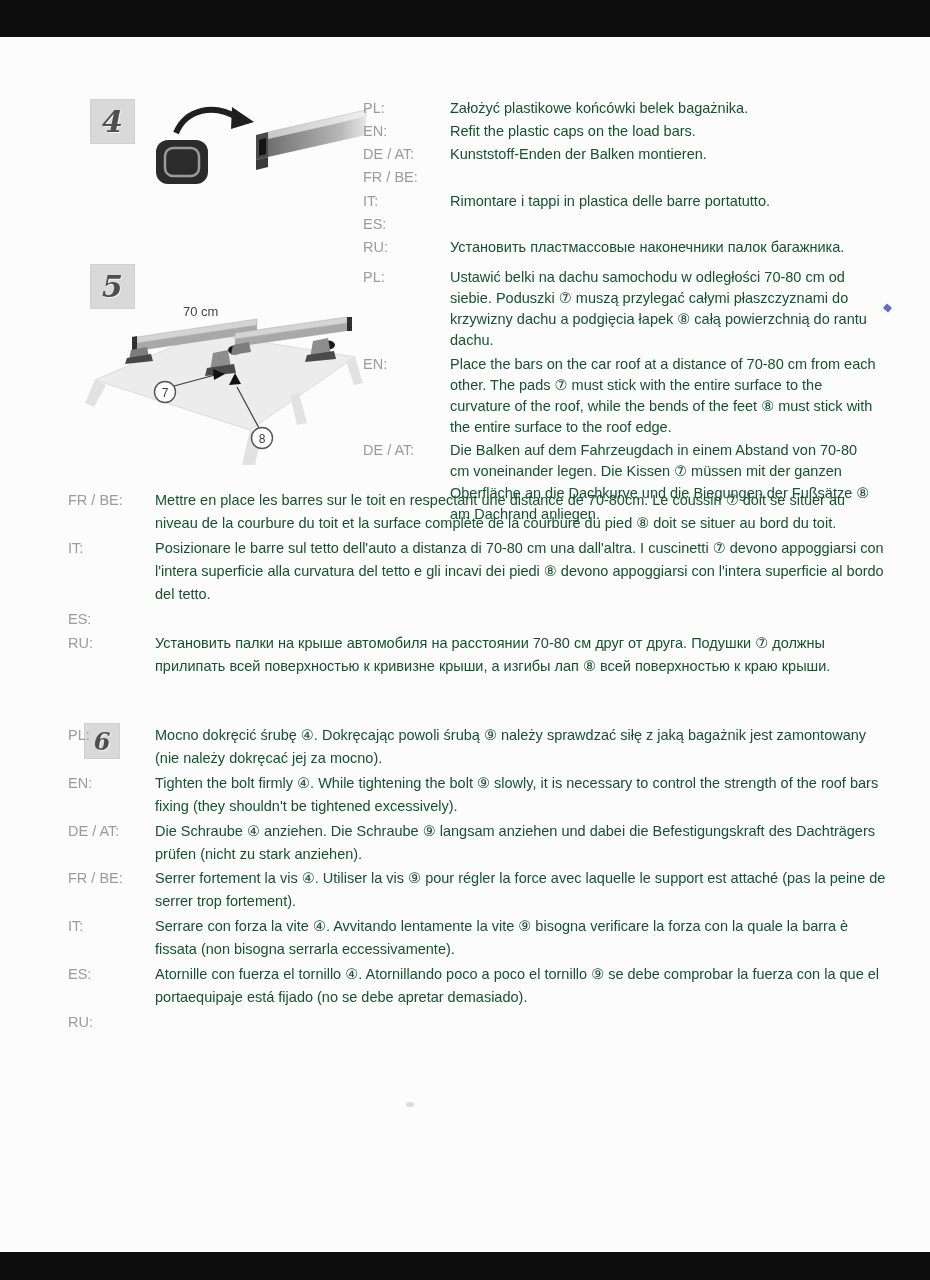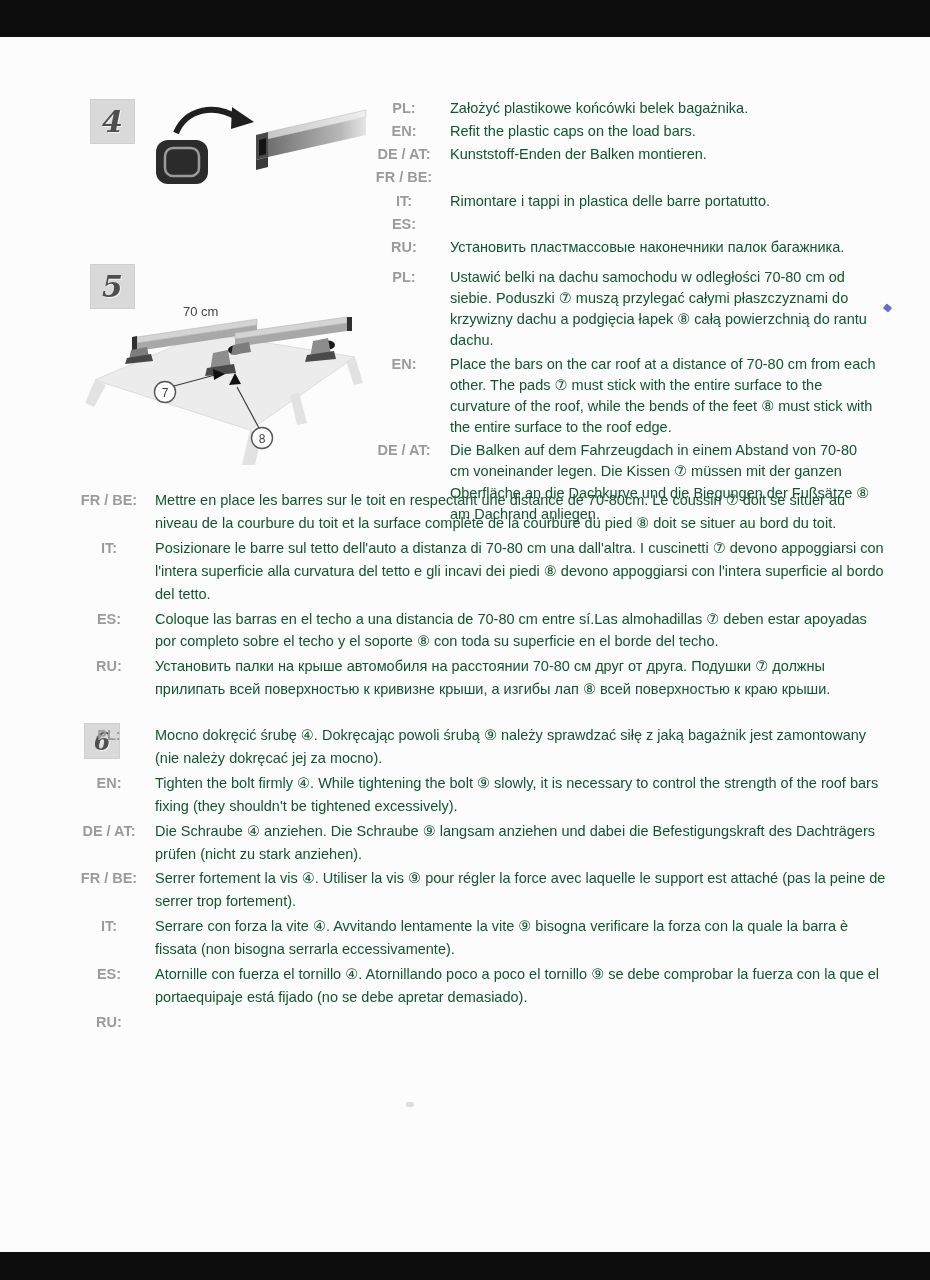--- a/index.html
+++ b/index.html
@@ -21,22 +21,22 @@
   .badge span{
     font-family:"DejaVu Serif",serif;font-style:italic;font-weight:bold;
     font-size:30px;color:#4e4e4e;text-shadow:1px 1px 0 #f2f2f2;
   }
   .badge.small{width:36px;height:36px;}
   .badge.small span{font-size:24px;}
 
   .lang-block{position:absolute;}
   .lang-row{display:flex;align-items:flex-start;margin-bottom:2px;}
   .lang-label{
-    flex:0 0 82px;text-align:center;color:#9b9b9b;
-    padding-right:5px;white-space:pre;font-weight:bold;
+    flex:0 0 82px;text-align:left;color:#9b9b9b;
+    padding-right:5px;white-space:pre;
   }
   .lang-text{flex:1;color:#14532d;}
 
   .col-right{left:363px;width:517px;font-size:14.5px;line-height:1.46;}
   .col-full{left:68px;width:822px;font-size:14.5px;line-height:1.58;}
 
   .fig{position:absolute;}
 
   .artifact-blue{
     position:absolute;left:884px;top:305px;width:7px;height:6px;
@@ -189,21 +189,20 @@
   <div class="lang-row">
     <span class="lang-label">FR / BE:</span>
     <span class="lang-text">Mettre en place les barres sur le toit en respectant une distance de 70-80cm. Le coussin ⑦ doit se situer au niveau de la courbure du toit et la surface complète de la courbure du pied ⑧ doit se situer au bord du toit.</span>
   </div>
   <div class="lang-row">
     <span class="lang-label">IT:</span>
     <span class="lang-text">Posizionare le barre sul tetto dell'auto a distanza di 70-80 cm una dall'altra. I cuscinetti ⑦ devono appoggiarsi con l'intera superficie alla curvatura del tetto e gli incavi dei piedi ⑧ devono appoggiarsi con l'intera superficie al bordo del tetto.</span>
   </div>
   <div class="lang-row">
     <span class="lang-label">ES:</span>
-    <span class="lang-text">Coloque las barras en el techo a una distancia de 70-80 cm entre sí.Las almohadillas ⑦ deben estar apoyadas por completo sobre el techo y el soporte ⑧ con toda su superficie en el borde del techo.</span>
   </div>
   <div class="lang-row">
     <span class="lang-label">RU:</span>
     <span class="lang-text">Установить палки на крыше автомобиля на расстоянии 70-80 см друг от друга. Подушки ⑦ должны прилипать всей поверхностью к кривизне крыши, а изгибы лап ⑧ всей поверхностью к краю крыши.</span>
   </div>
 </div>
 
 <div class="badge small" style="left:84px;top:723px;">
   <span>6</span>
 </div>

